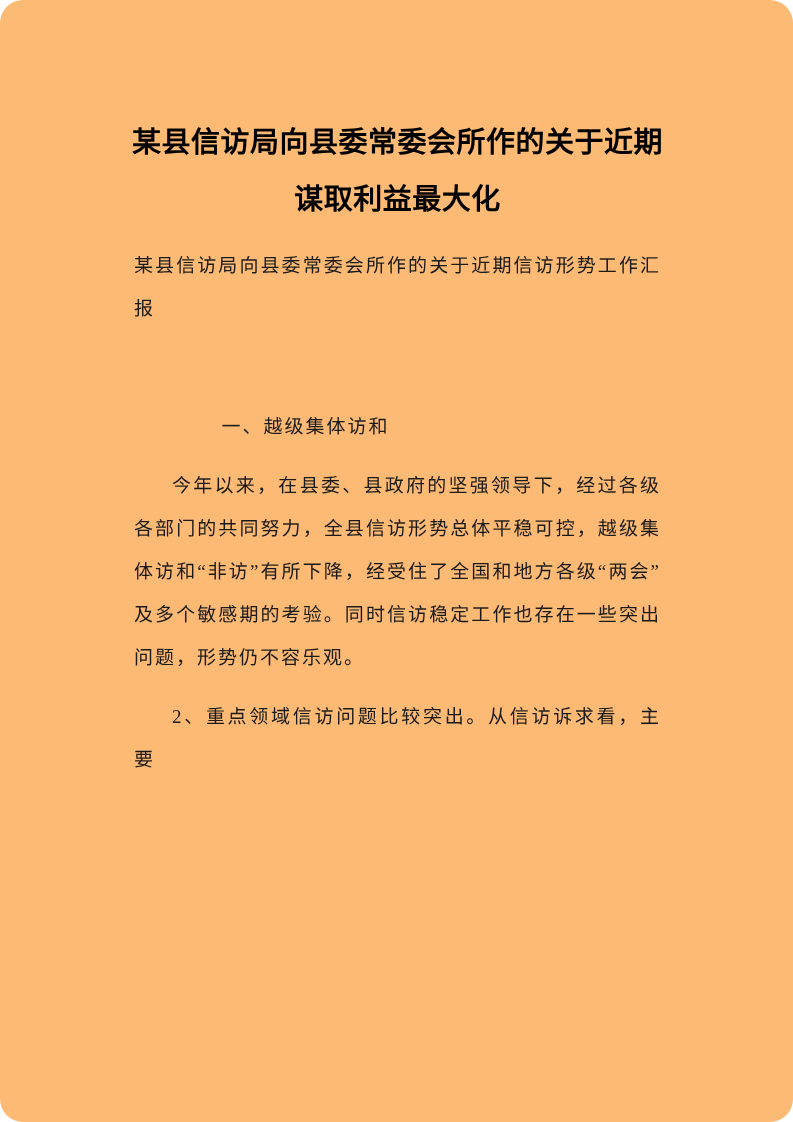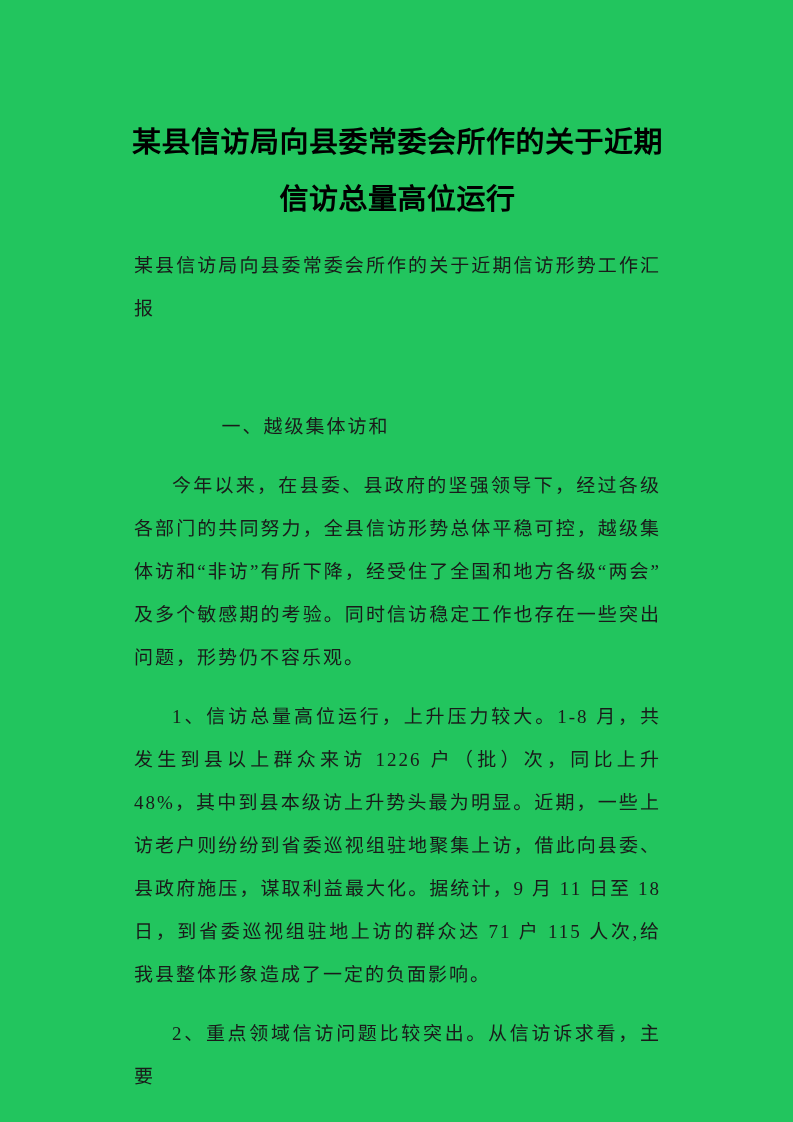--- a/index.html
+++ b/index.html
@@ -5,25 +5,26 @@
   html, body {
     margin: 0;
     padding: 0;
     background: #ffffff;
   }
   .page {
     position: relative;
     width: 793px;
     height: 1122px;
     margin: 0 auto;
-    background: #22c55e;
+    background: #fdba74;
     box-sizing: border-box;
     padding: 114px 116px 0 118px;
     overflow: hidden;
     color: #000000;
+    border-radius: 23px;
   }
   .doc-title {
     font-family: "Liberation Sans", sans-serif;
     font-weight: bold;
     font-size: 29px;
     line-height: 57px;
     letter-spacing: 0.5px;
     text-align: center;
     color: #000000;
     margin: 0 0 10px 0;
@@ -58,33 +59,32 @@
     height: 43px;
   }
 </style>
 </head>
 <body>
 
 <div class="page">
 
   <h1 class="doc-title">
     <div class="title-line">某县信访局向县委常委会所作的关于近期</div>
-    <div class="title-line">信访总量高位运行</div>
+    <div class="title-line">谋取利益最大化</div>
   </h1>
 
   <div class="doc-body">
 
     <p class="no-indent">某县信访局向县委常委会所作的关于近期信访形势工作汇报</p>
 
     <div class="blank-line"></div>
 
 
     <p class="heading-indent">一、越级集体访和</p>
 
     <p class="indent">今年以来，在县委、县政府的坚强领导下，经过各级各部门的共同努力，全县信访形势总体平稳可控，越级集体访和“非访”有所下降，经受住了全国和地方各级“两会”及多个敏感期的考验。同时信访稳定工作也存在一些突出问题，形势仍不容乐观。</p>
 
-    <p class="indent">1、信访总量高位运行，上升压力较大。1-8 月，共发生到县以上群众来访 1226 户（批）次，同比上升 48%，其中到县本级访上升势头最为明显。近期，一些上访老户则纷纷到省委巡视组驻地聚集上访，借此向县委、县政府施压，谋取利益最大化。据统计，9 月 11 日至 18 日，到省委巡视组驻地上访的群众达 71 户 115 人次,给我县整体形象造成了一定的负面影响。</p>
 
     <p class="indent justify-last">2、重点领域信访问题比较突出。从信访诉求看，主要</p>
 
   </div>
 
 </div>
 
 </body></html>

